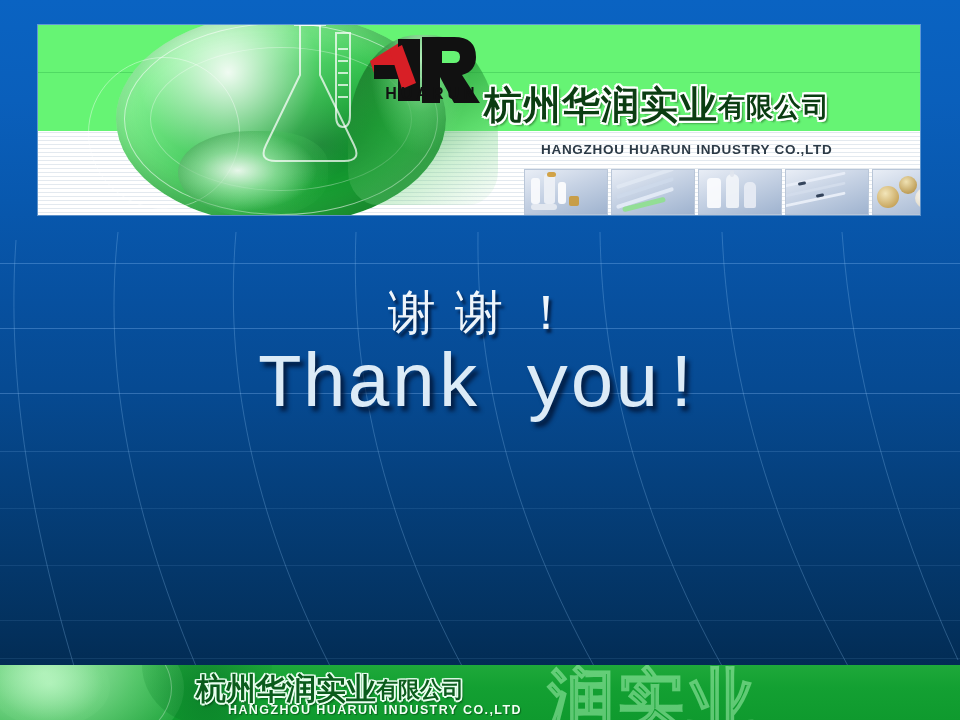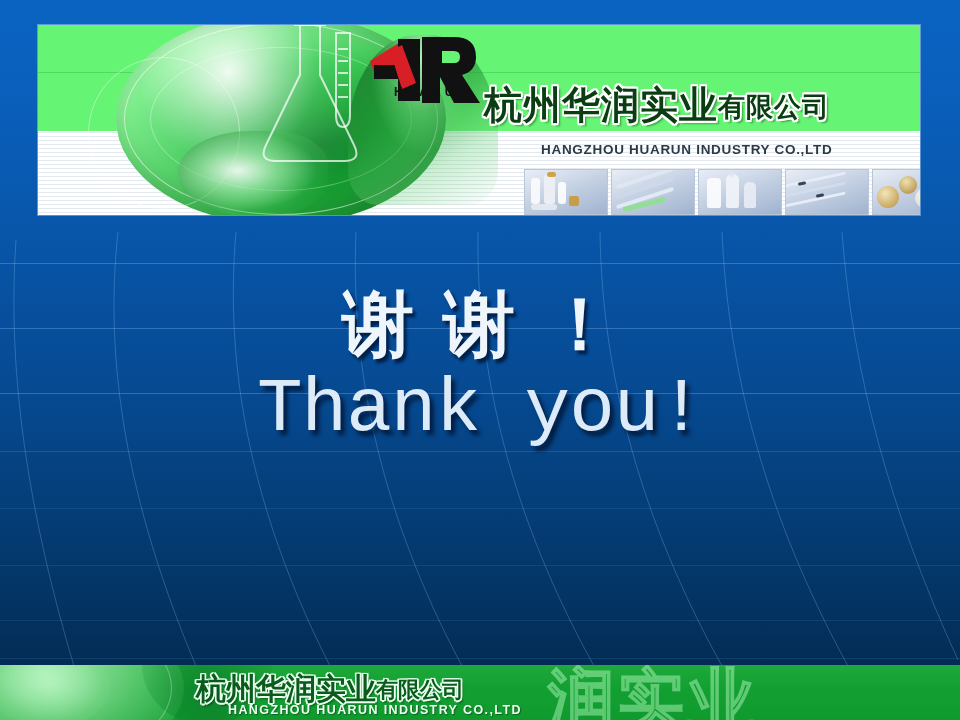--- a/index.html
+++ b/index.html
@@ -92,21 +92,21 @@
     background:
       radial-gradient(ellipse at 40% 46%, rgba(255,255,255,.88) 0%, rgba(190,245,198,.55) 30%, rgba(0,0,0,0) 62%),
       linear-gradient(120deg, rgba(24,120,42,.55) 0%, rgba(70,190,90,.40) 50%, rgba(0,0,0,0) 100%);
     border-radius:50% 40% 46% 54%;
   }
 
   
   #hr-logo{position:absolute;left:330px;top:6px;width:116px;height:78px;}
   #hr-word{
     position:absolute;left:342px;top:60px;width:104px;
-    text-align:center;font-size:12px;letter-spacing:4px;font-weight:bold;
+    text-align:center;font-size:16px;letter-spacing:4px;font-weight:bold;
     color:#111;font-family:"Liberation Sans",sans-serif;
   }
 
   
   #banner-cn{
     position:absolute;left:446px;top:55px;
     font-size:38px;font-weight:bold;letter-spacing:1px;
     color:#0b3d12;
     font-family:"DejaVu Sans","Liberation Sans",sans-serif;
     text-shadow:
@@ -141,21 +141,21 @@
   .cell.c3{background:linear-gradient(165deg,#eef2f8 0%,#cdd8e8 50%,#a2b3cc 100%);}
   .cell.c4{background:linear-gradient(165deg,#b9c7dc 0%,#8ea3c0 50%,#5f7697 100%);}
   .cell.c5{background:linear-gradient(165deg,#f4efe6 0%,#ddd0b6 50%,#b89c62 100%);}
   .cell i{position:absolute;display:block;border-radius:3px;opacity:.92;}
 
   
   #center{
     position:absolute;left:0;top:288px;width:960px;text-align:center;
   }
   #thanks-cn{
-    font-size:72px;font-weight:700;line-height:1.0;
+    font-size:48px;font-weight:400;line-height:1.0;
     color:#eef5fb;
     font-family:"DejaVu Sans","Liberation Sans",sans-serif;
     text-shadow:3px 4px 3px rgba(0,14,40,.72);
     letter-spacing:2px;
     white-space:pre;
   }
   #thanks-en{
     margin-top:12px;
     font-size:76px;font-weight:400;line-height:1.0;
     color:#dcebf7;

